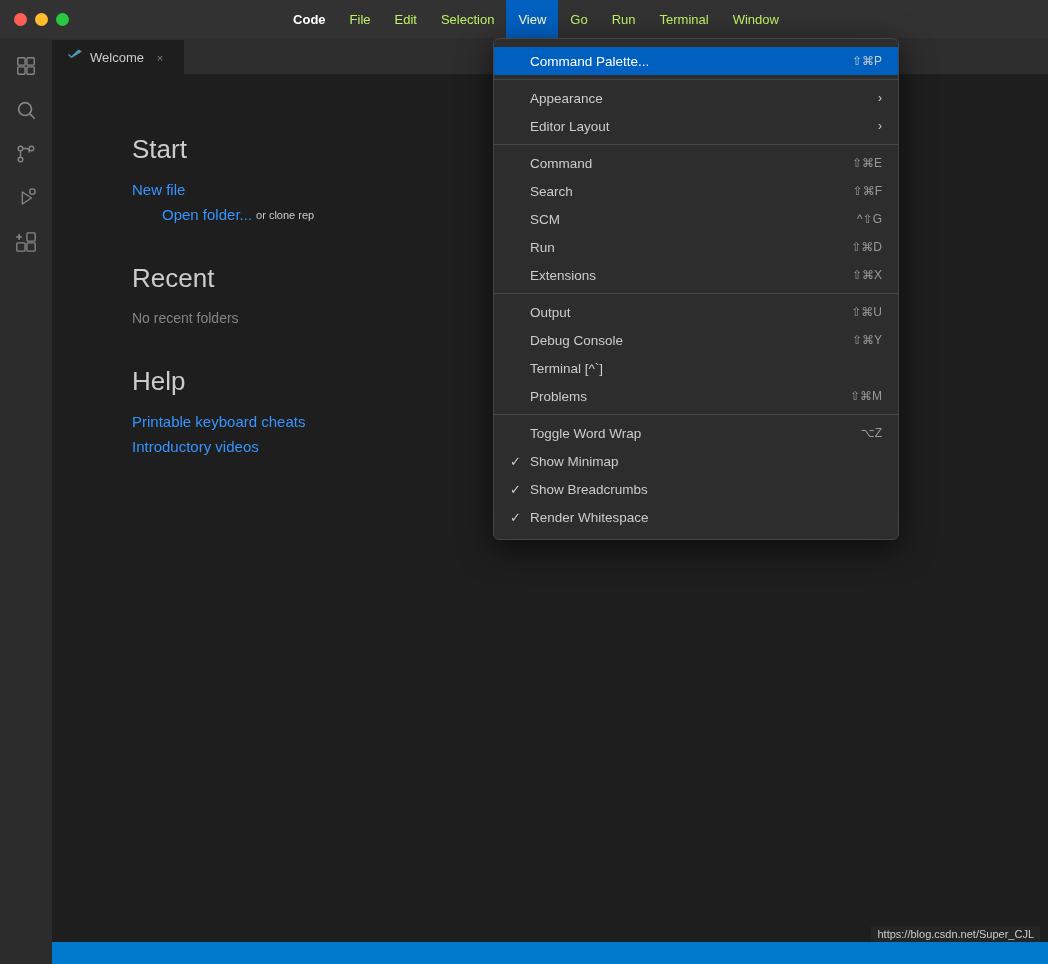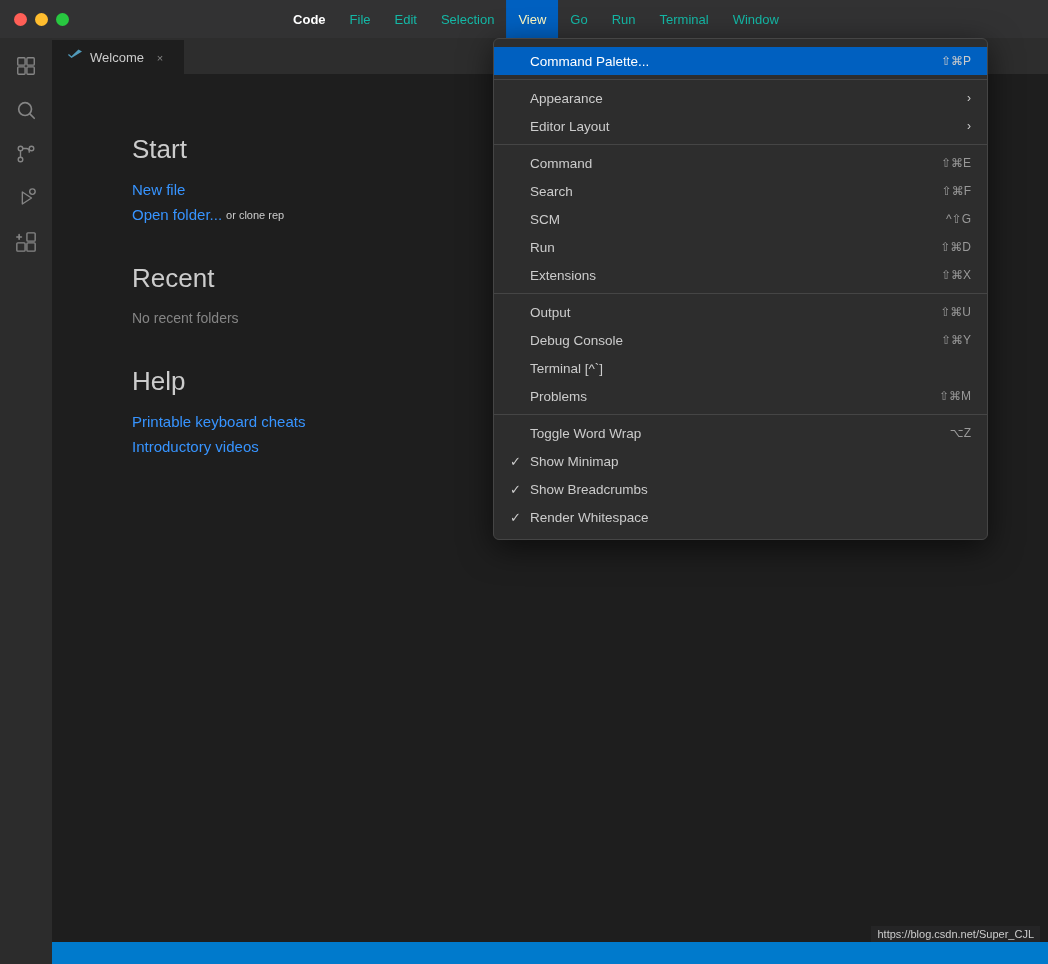--- a/index.html
+++ b/index.html
@@ -44,21 +44,21 @@
       position: absolute;
       left: 50%;
       transform: translateX(-50%);
       height: 100%;
     }
     .menu-item {
       padding: 0 12px;
       height: 100%;
       display: flex;
       align-items: center;
-      color: #14b8a6;
+      color: #bef264;
       font-size: 13px;
       cursor: pointer;
       white-space: nowrap;
     }
     .menu-item.apple { color: #ffffff; font-size: 15px; }
     .menu-item.bold { font-weight: 600; color: #ffffff; }
     .menu-item.active { background: #0060c0; color: #fef9c3; border-radius: 0; }
 
     
     .main-layout {
@@ -186,21 +186,21 @@
       bottom: 0;
       z-index: 100;
       pointer-events: none;
     }
 
     
     .dropdown-menu {
       position: absolute;
       top: 0;
       left: 493px;
-      width: 495px;
+      width: 406px;
       background: #2d2d2d;
       border: 1px solid #454545;
       border-radius: 6px;
       box-shadow: 0 8px 32px rgba(0,0,0,0.6);
       padding: 4px 0;
       pointer-events: all;
       z-index: 200;
     }
 
     .menu-section {
@@ -344,21 +344,21 @@
         <span>Welcome</span>
         <span class="tab-close">×</span>
       </div>
     </div>
 
     <div class="welcome-content">
       <div class="welcome-section">
         <div class="section-title">Start</div>
         <a class="section-link">New file</a>
         <div style="display:flex; align-items:center; gap:4px;">
-          <a class="section-link" style="margin-bottom:0;">Open folder...</a>
+          <a class="section-link" style="margin-bottom:0;margin-left:30px;">Open folder...</a>
           <span class="section-text"> or clone rep</span>
         </div>
       </div>
 
       <div class="welcome-section">
         <div class="section-title">Recent</div>
         <div class="recent-empty">No recent folders</div>
       </div>
 
       <div class="welcome-section">

